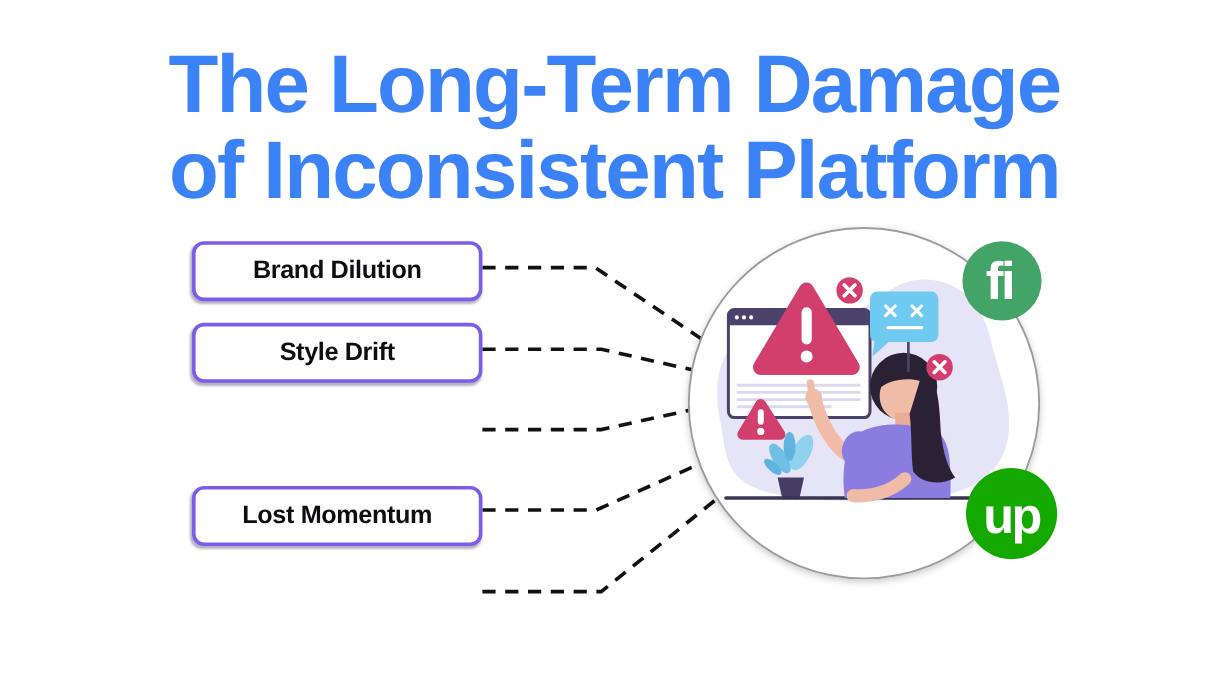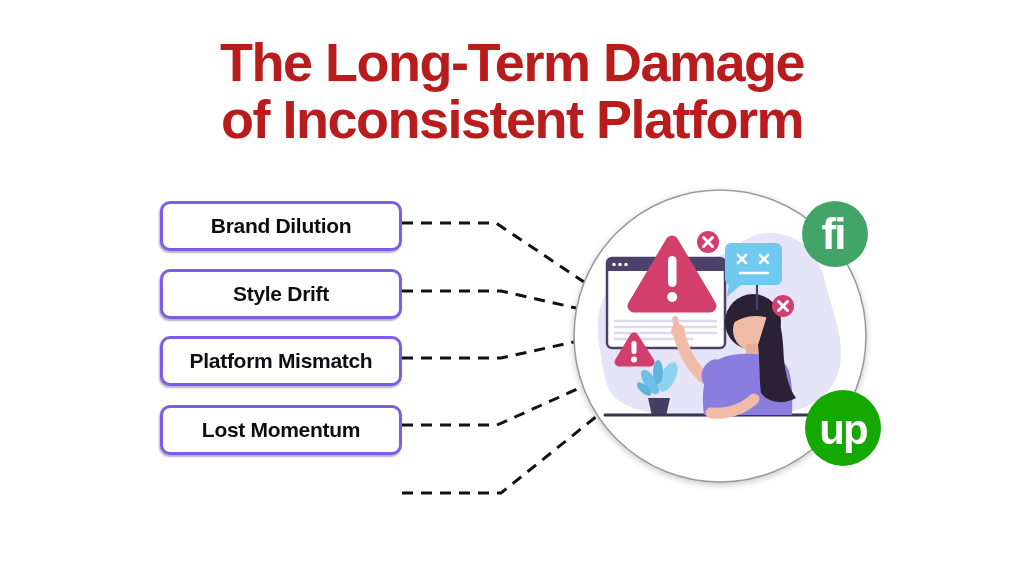--- a/index.html
+++ b/index.html
@@ -2,22 +2,22 @@
 <html><head>
 <meta charset="utf-8">
 <style>
   html,body{margin:0;padding:0;background:#ffffff;}
   .canvas{
     position:relative;width:1024px;height:576px;background:#ffffff;overflow:hidden;
     font-family:"Liberation Sans","DejaVu Sans",sans-serif;
   }
   .title{
     position:absolute;top:34px;left:0;width:100%;
-    text-align:center;color:#b91c1c;font-weight:800;
-    font-size:54px;line-height:1.06;letter-spacing:-1.5px;
+    text-align:center;color:#3b82f6;font-weight:800;
+    font-size:68px;line-height:1.06;letter-spacing:-1.5px;
   }
   .item-box{
     position:absolute;left:160px;width:236px;height:44px;
     background:#ffffff;border:3px solid #7C5CE8;border-radius:10px;
     display:flex;align-items:center;justify-content:center;
     box-shadow:-1px 2px 2px rgba(40,30,80,0.35);
   }
   .item-box span{
     font-size:21px;font-weight:bold;color:#0e0e12;letter-spacing:-0.3px;
   }
@@ -154,20 +154,17 @@
       <text x="843" y="444" text-anchor="middle" fill="#ffffff" font-family="Liberation Sans, DejaVu Sans, sans-serif" font-size="42" font-weight="bold" letter-spacing="-2">up</text>
     </g>
   </svg>
 
   <div class="item-box" style="top:269px">
     <span>Style Drift</span>
   </div>
   <div class="item-box" style="top:201px">
     <span>Brand Dilution</span>
   </div>
-  <div class="item-box" style="top:336px">
-    <span>Platform Mismatch</span>
-  </div>
   <div class="item-box" style="top:405px">
     <span>Lost Momentum</span>
   </div>
 
 </div>
 
 </body></html>

